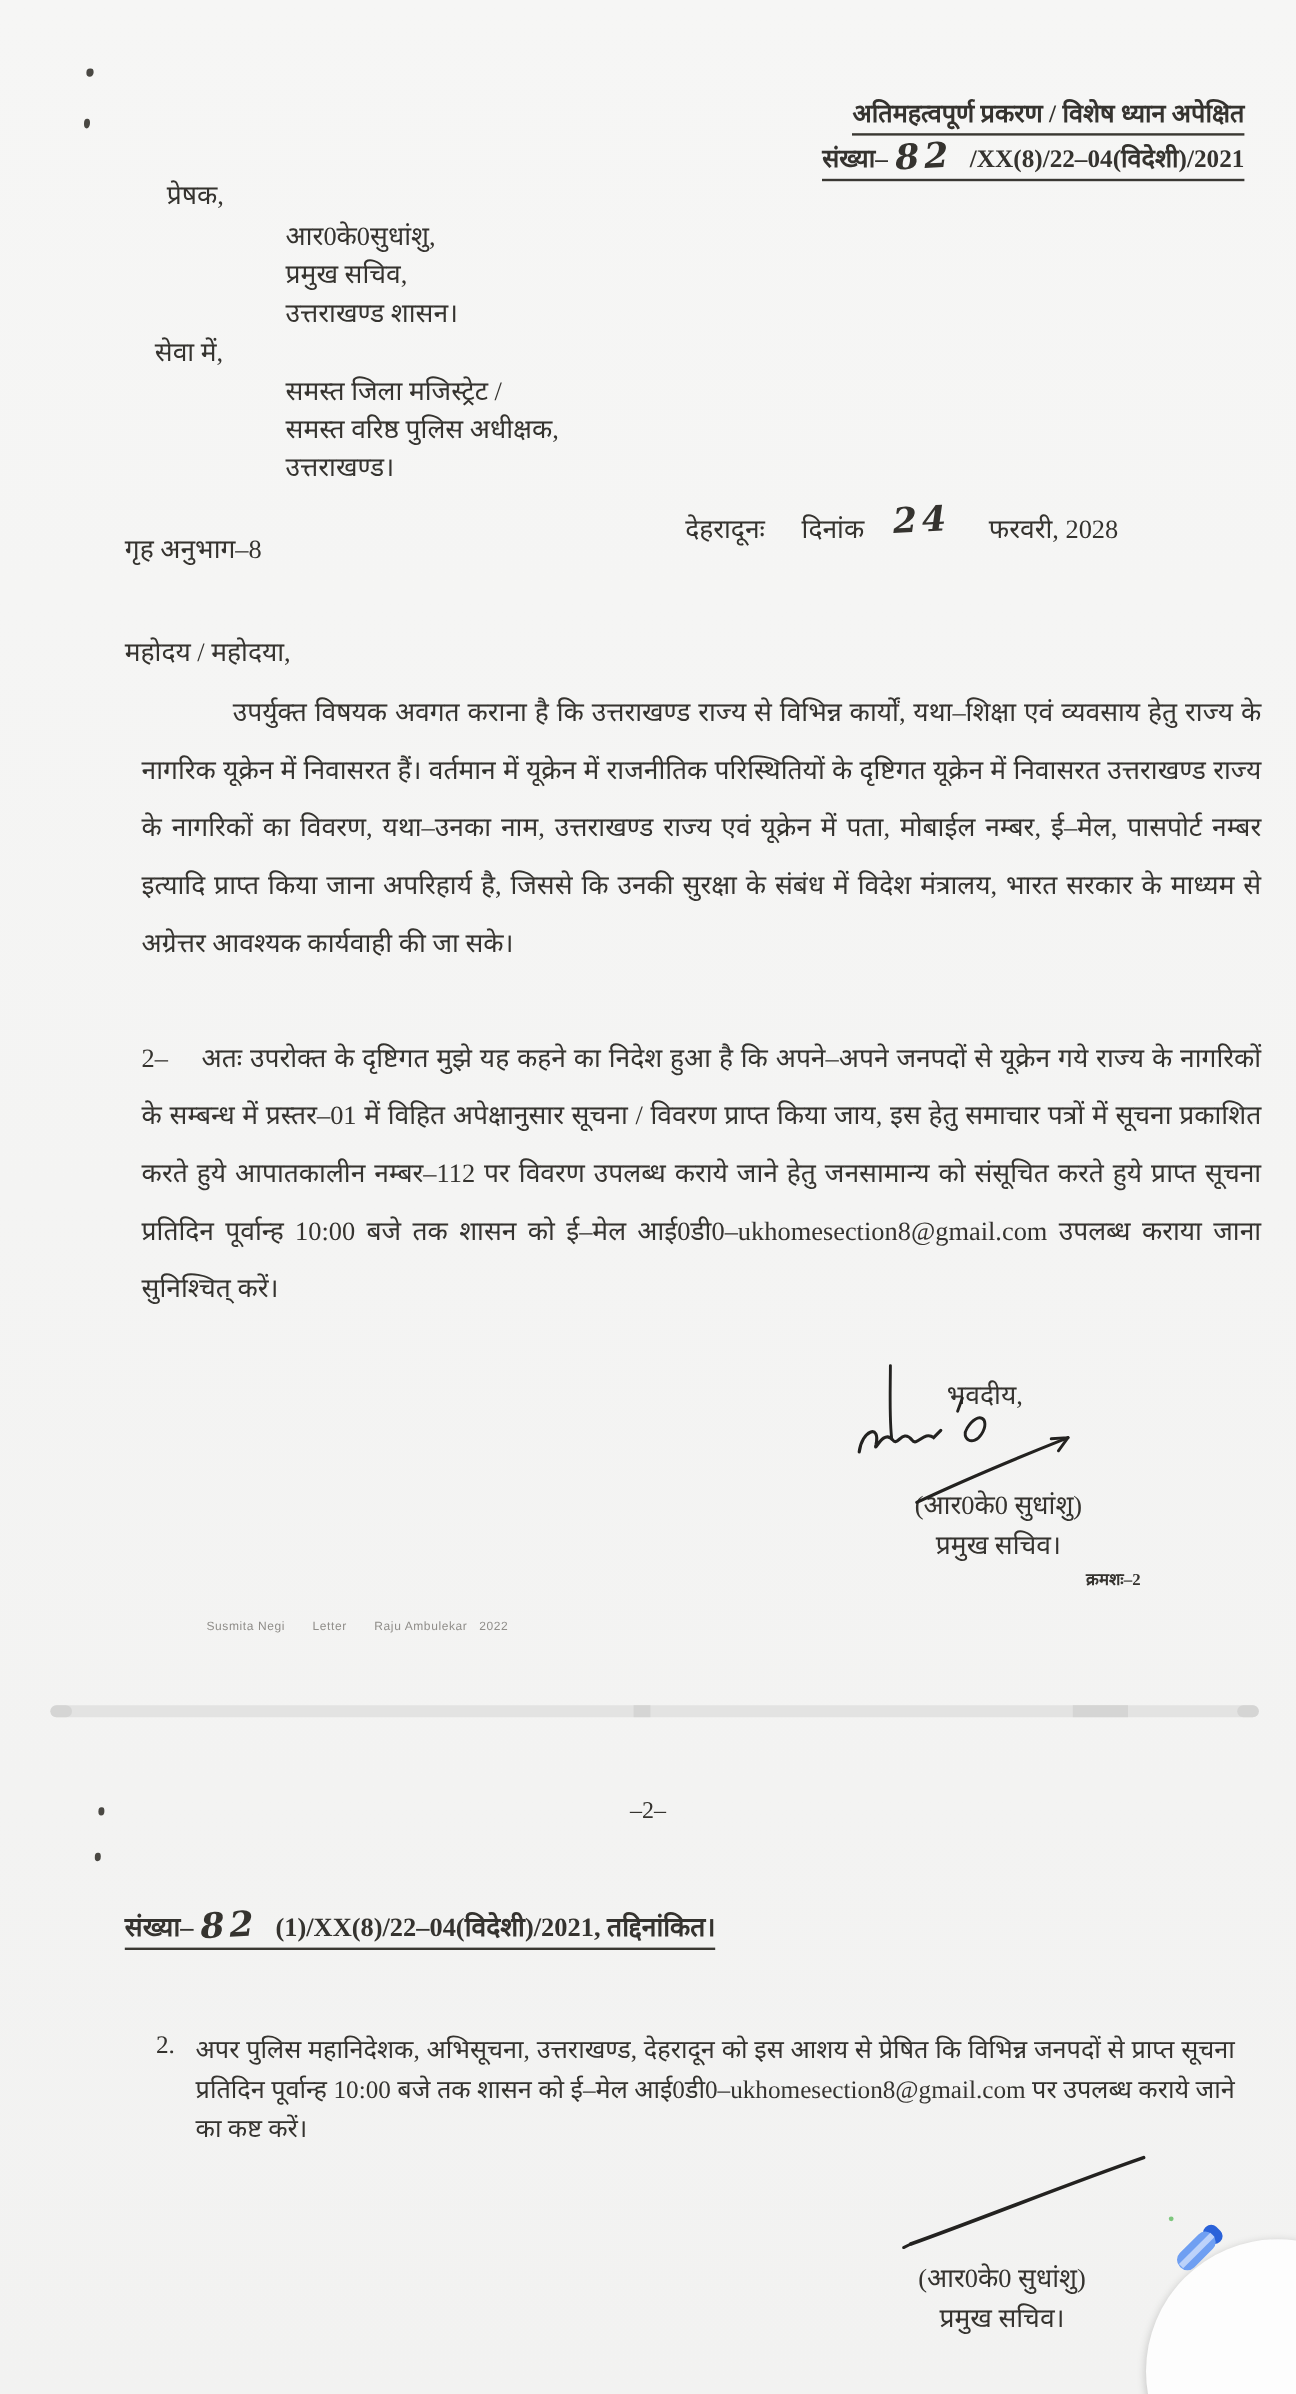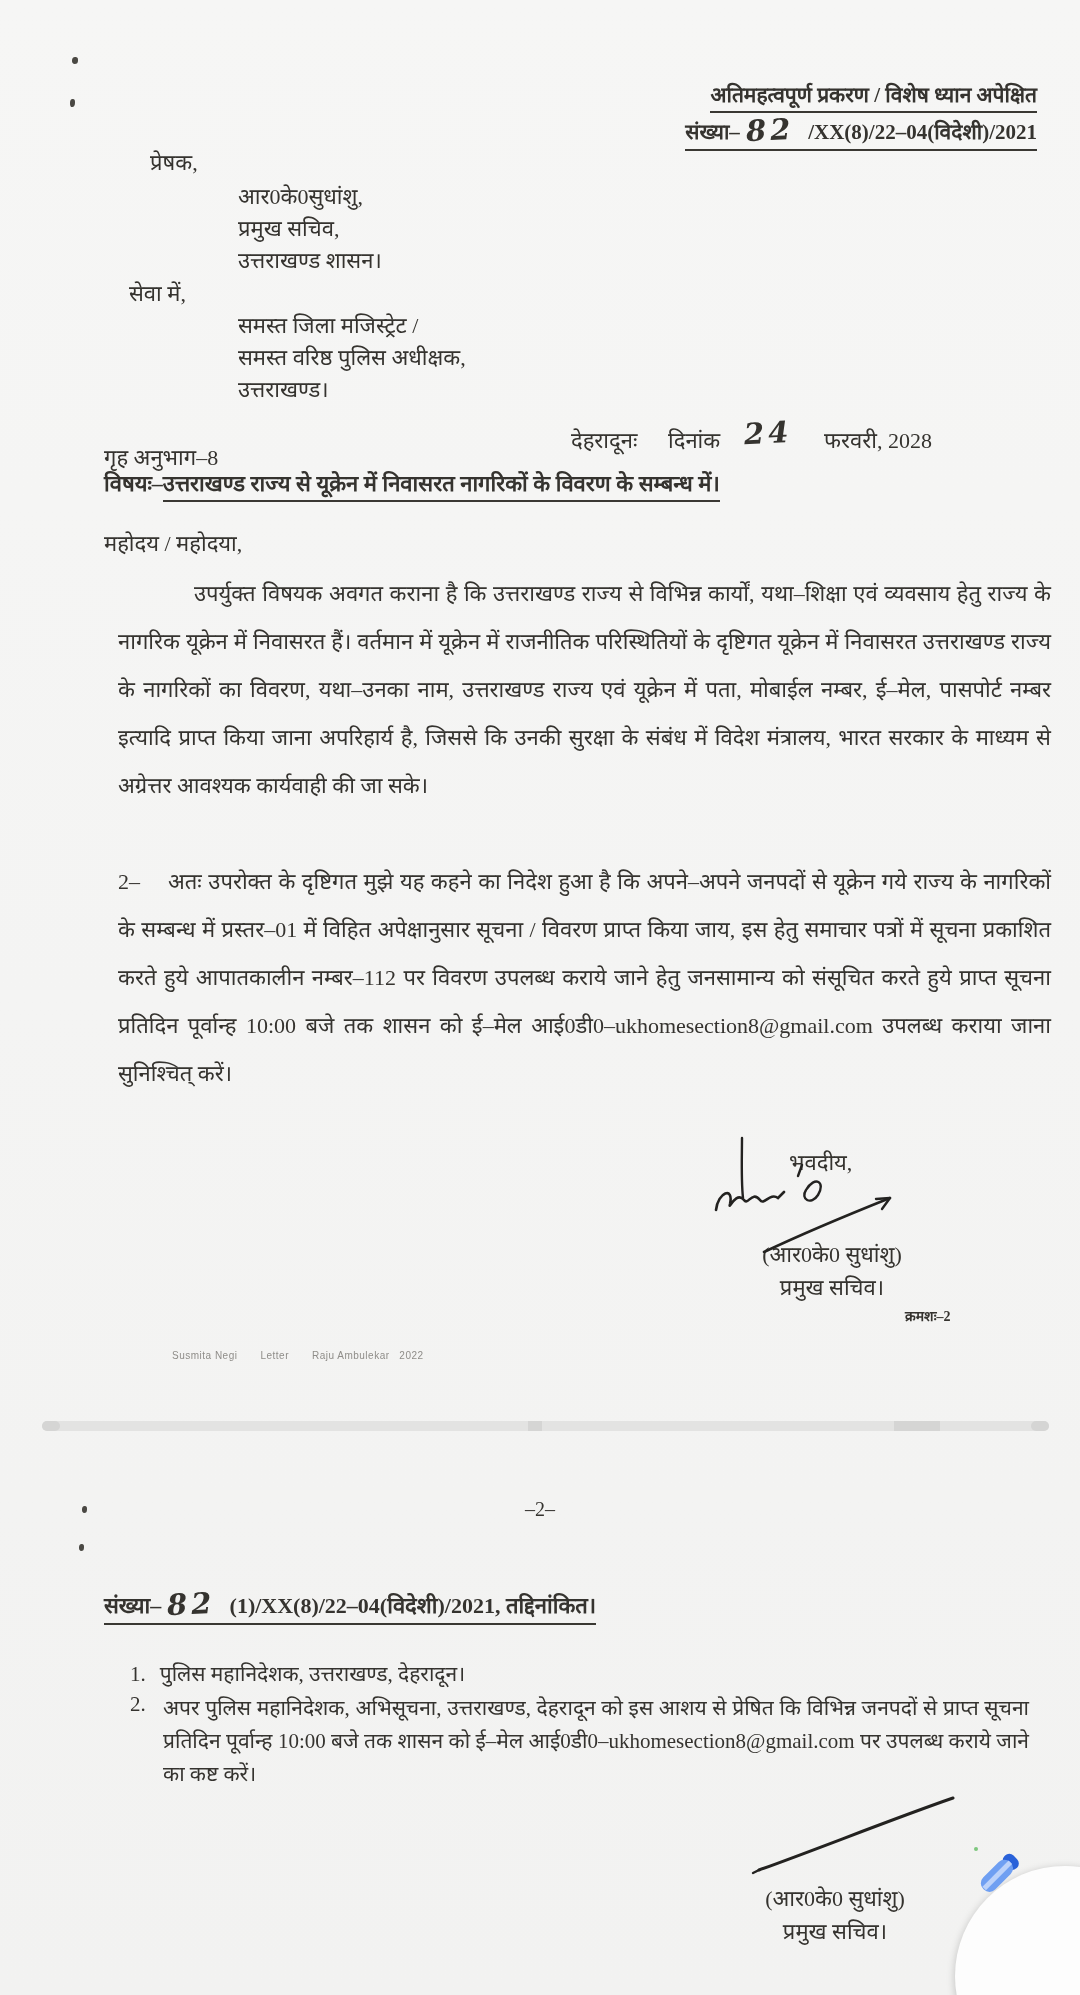--- a/index.html
+++ b/index.html
@@ -57,42 +57,39 @@
   
   
   <div class="abs bold" style="top:80px;right:43px;font-size:21px;text-align:right;">
     <span class="uline">अतिमहत्वपूर्ण प्रकरण / विशेष ध्यान अपेक्षित</span>
   </div>
   <div class="abs bold" style="top:112px;right:43px;font-size:21px;text-align:right;">
     <span class="uline"><span>संख्या–</span><span class="handwritten">82</span><span>/XX(8)/22–04(विदेशी)/2021</span></span>
   </div>
 
   
-  <div class="abs t22" style="left:150px;top:146px;">प्रेषक,</div>
+  <div class="abs t22" style="left:139px;top:146px;">प्रेषक,</div>
   <div class="abs t22" style="left:238px;top:180px;">आर0के0सुधांशु,</div>
   <div class="abs t22" style="left:238px;top:212px;">प्रमुख सचिव,</div>
   <div class="abs t22" style="left:238px;top:244px;">उत्तराखण्ड शासन।</div>
 
   
   <div class="abs t22" style="left:129px;top:277px;">सेवा में,</div>
   <div class="abs t22" style="left:238px;top:309px;">समस्त जिला मजिस्ट्रेट /</div>
   <div class="abs t22" style="left:238px;top:341px;">समस्त वरिष्ठ पुलिस अधीक्षक,</div>
   <div class="abs t22" style="left:238px;top:373px;">उत्तराखण्ड।</div>
 
   
   <div class="abs t22" style="left:104px;top:424px;margin-top:17px;">गृह अनुभाग–8</div>
   <div class="abs t22" style="left:571px;top:424px;">देहरादूनः</div>
   <div class="abs t22" style="left:668px;top:424px;">दिनांक</div>
   <div class="abs handwritten" style="left:738px;top:416px;">24</div>
   <div class="abs t22" style="left:824px;top:424px;">फरवरी, 2028</div>
 
   
-  <div class="abs t22 bold" style="left:104px;top:467px;">
-    <span>विषयः–</span><span class="uline">उत्तराखण्ड राज्य से यूक्रेन में निवासरत नागरिकों के विवरण के सम्बन्ध में।</span>
-  </div>
 
   
   <div class="abs t22" style="left:104px;top:527px;">महोदय / महोदया,</div>
 
   
   <p class="abs para indent" style="left:104px;top:556px;">उपर्युक्त विषयक अवगत कराना है कि उत्तराखण्ड राज्य से विभिन्न कार्यों, यथा–शिक्षा एवं व्यवसाय हेतु राज्य के नागरिक यूक्रेन में निवासरत हैं। वर्तमान में यूक्रेन में राजनीतिक परिस्थितियों के दृष्टिगत यूक्रेन में निवासरत उत्तराखण्ड राज्य के नागरिकों का विवरण, यथा–उनका नाम, उत्तराखण्ड राज्य एवं यूक्रेन में पता, मोबाईल नम्बर, ई–मेल, पासपोर्ट नम्बर इत्यादि प्राप्त किया जाना अपरिहार्य है, जिससे कि उनकी सुरक्षा के संबंध में विदेश मंत्रालय, भारत सरकार के माध्यम से अग्रेत्तर आवश्यक कार्यवाही की जा सके।</p>
 
   
   <p class="abs para" style="left:104px;top:844px;"><span style="margin-right:28px;">2–</span><span>अतः उपरोक्त के दृष्टिगत मुझे यह कहने का निदेश हुआ है कि अपने–अपने जनपदों से यूक्रेन गये राज्य के नागरिकों के सम्बन्ध में प्रस्तर–01 में विहित अपेक्षानुसार सूचना / विवरण प्राप्त किया जाय, इस हेतु समाचार पत्रों में सूचना प्रकाशित करते हुये आपातकालीन नम्बर–112 पर विवरण उपलब्ध कराये जाने हेतु जनसामान्य को संसूचित करते हुये प्राप्त सूचना प्रतिदिन पूर्वान्ह 10:00 बजे तक शासन को ई–मेल आई0डी0–ukhomesection8@gmail.com उपलब्ध कराया जाना सुनिश्चित् करें।</span></p>
 
@@ -128,23 +125,20 @@
 
   <div class="speck" style="left:82px;top:1506px;width:5px;height:7px;"></div>
   <div class="speck" style="left:79px;top:1544px;width:5px;height:7px;"></div>
 
   <div class="abs bold" style="left:104px;top:1586px;font-size:22px;">
     <span class="uline"><span>संख्या–</span><span class="handwritten">82</span><span>(1)/XX(8)/22–04(विदेशी)/2021, तद्दिनांकित।</span></span>
   </div>
 
 
   
-  <div class="abs" style="left:130px;top:1659px;font-size:21px;">
-    <span style="margin-right:14px;">1.</span><span>पुलिस महानिदेशक, उत्तराखण्ड, देहरादून।</span>
-  </div>
   <div class="abs" style="left:130px;top:1692px;">
     <span class="abs" style="left:0;top:0;font-size:21px;">2.</span>
     <p class="list-text" style="margin-left:33px;">अपर पुलिस महानिदेशक, अभिसूचना, उत्तराखण्ड, देहरादून को इस आशय से प्रेषित कि विभिन्न जनपदों से प्राप्त सूचना प्रतिदिन पूर्वान्ह 10:00 बजे तक शासन को ई–मेल आई0डी0–ukhomesection8@gmail.com पर उपलब्ध कराये जाने का कष्ट करें।</p>
   </div>
 
   
   <svg class="abs sig-svg" style="left:745px;top:1790px;" width="220" height="90" viewBox="0 0 220 90">
     <g fill="none" stroke="#232220" stroke-linecap="round">
       <path d="M14,80 C70,60 150,28 208,8" stroke-width="3"></path>
       <path d="M14,80 l-6,3" stroke-width="2.4"></path>

